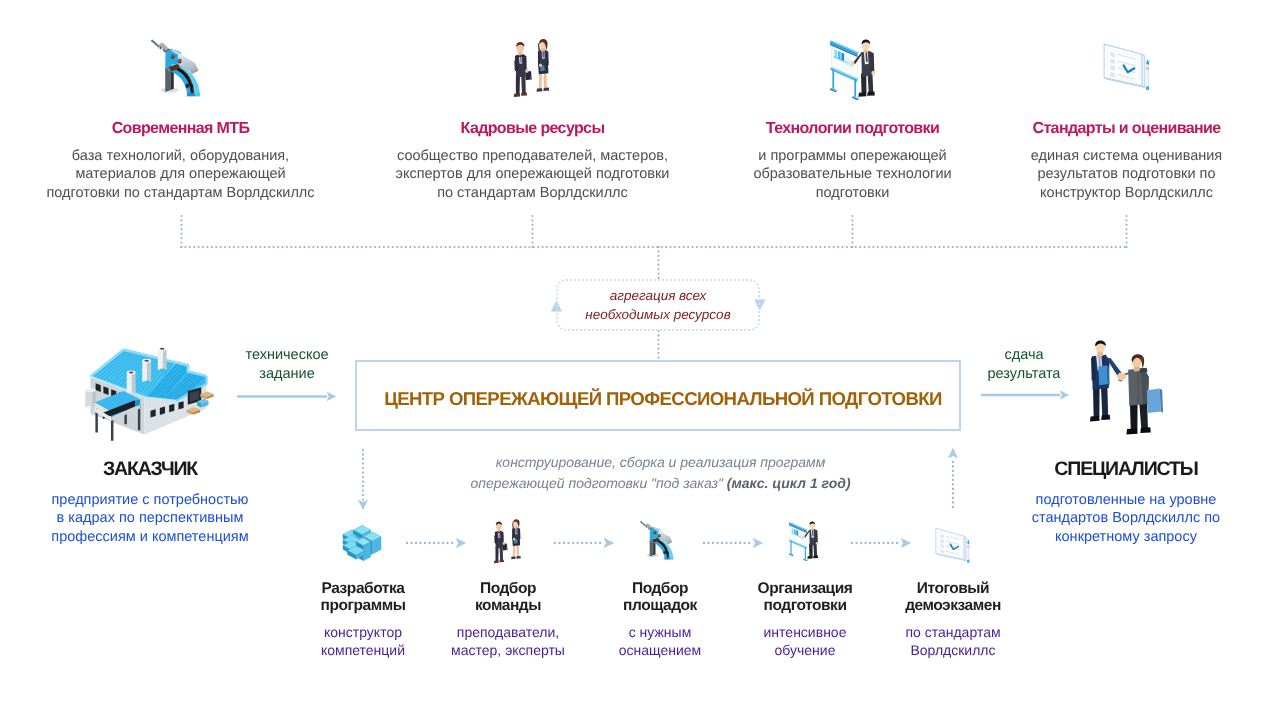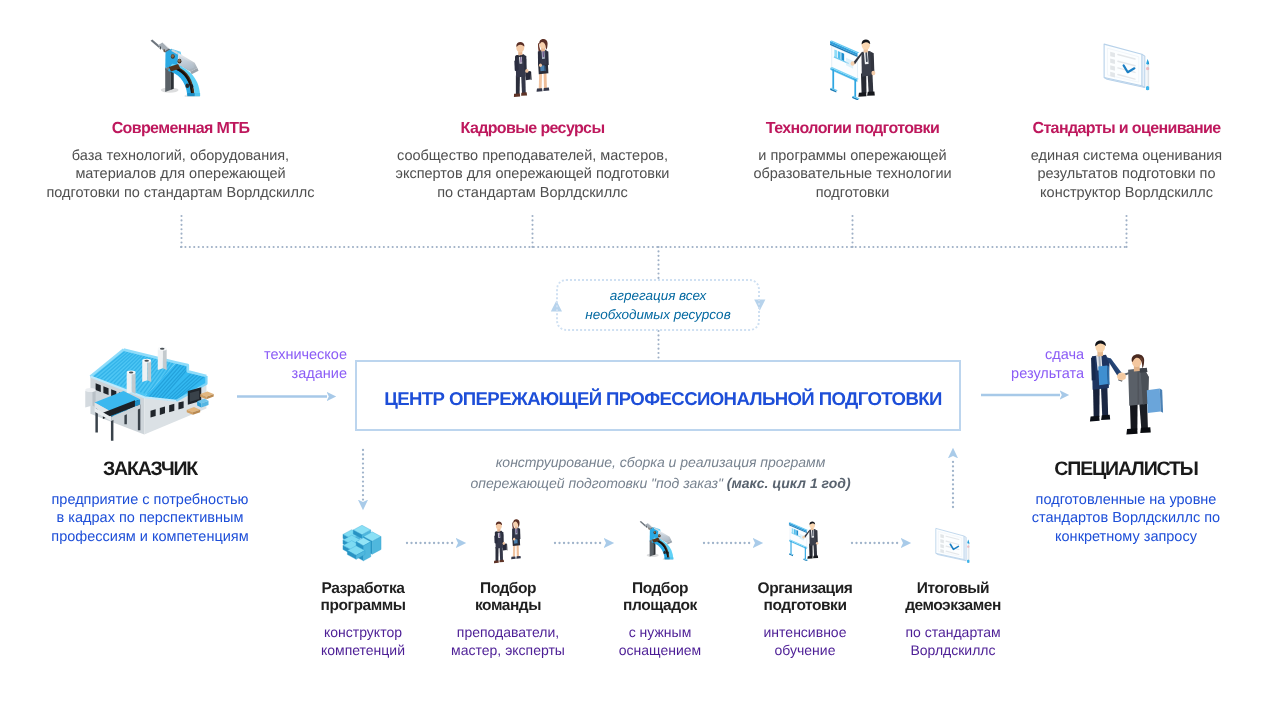--- a/index.html
+++ b/index.html
@@ -15,32 +15,32 @@
   
   .card{position:absolute;text-align:center;padding-top:2px;}
   .card .ttl{font-size:16px;font-weight:bold;color:#be185d;letter-spacing:-0.62px;}
   .card .body{font-size:14.5px;color:#4f4f4f;line-height:18.4px;margin-top:9px;}
 
   
   #centerbox{left:355px;top:360px;width:606px;height:71px;
     border:2px solid #bcd5ee;box-sizing:border-box;
     display:flex;align-items:center;justify-content:center;}
   #centerbox .t{position:relative;top:3px;left:-1px;}
-  #centerbox .t{font-size:18.6px;font-weight:bold;color:#1d4ed8;letter-spacing:-0.6px;white-space:nowrap;margin-left:12px;}
+  #centerbox .t{font-size:18.6px;font-weight:bold;color:#a16207;letter-spacing:-0.6px;white-space:nowrap;margin-left:12px;}
 
   
   #aggbox{left:556px;top:279px;width:204px;height:52px;
     border:2px dotted #cfe0f2;border-radius:10px;box-sizing:border-box;
     display:flex;flex-direction:column;align-items:center;justify-content:center;}
-  #aggbox .l{font-size:13.5px;font-style:italic;color:#0369a1;line-height:19px;}
+  #aggbox .l{font-size:13.5px;font-style:italic;color:#7f1d1d;line-height:19px;}
 
   .side .big{font-size:19.5px;font-weight:bold;color:#1a1a1a;letter-spacing:-1.15px;text-align:center;}
   .side .body{font-size:14.5px;color:#1d4ed8;line-height:18.4px;text-align:center;margin-top:10px;}
 
-  .arrlbl{position:absolute;text-align:right;font-size:14.5px;color:#8b5cf6;line-height:19.4px;}
+  .arrlbl{position:absolute;text-align:center;font-size:14.5px;color:#14532d;line-height:19.4px;}
 
   .note{position:absolute;text-align:center;font-style:italic;color:#77828f;
         font-size:14px;line-height:21px;}
   .note b{color:#59636f;}
 
   .step{position:absolute;text-align:center;padding-top:2px;}
   .step .st{font-size:15.5px;font-weight:bold;color:#1f1f1f;line-height:17.2px;letter-spacing:-0.45px;}
   .step .ss{font-size:14px;color:#4c1d95;line-height:18px;margin-top:9px;}
 </style>
 </head>

